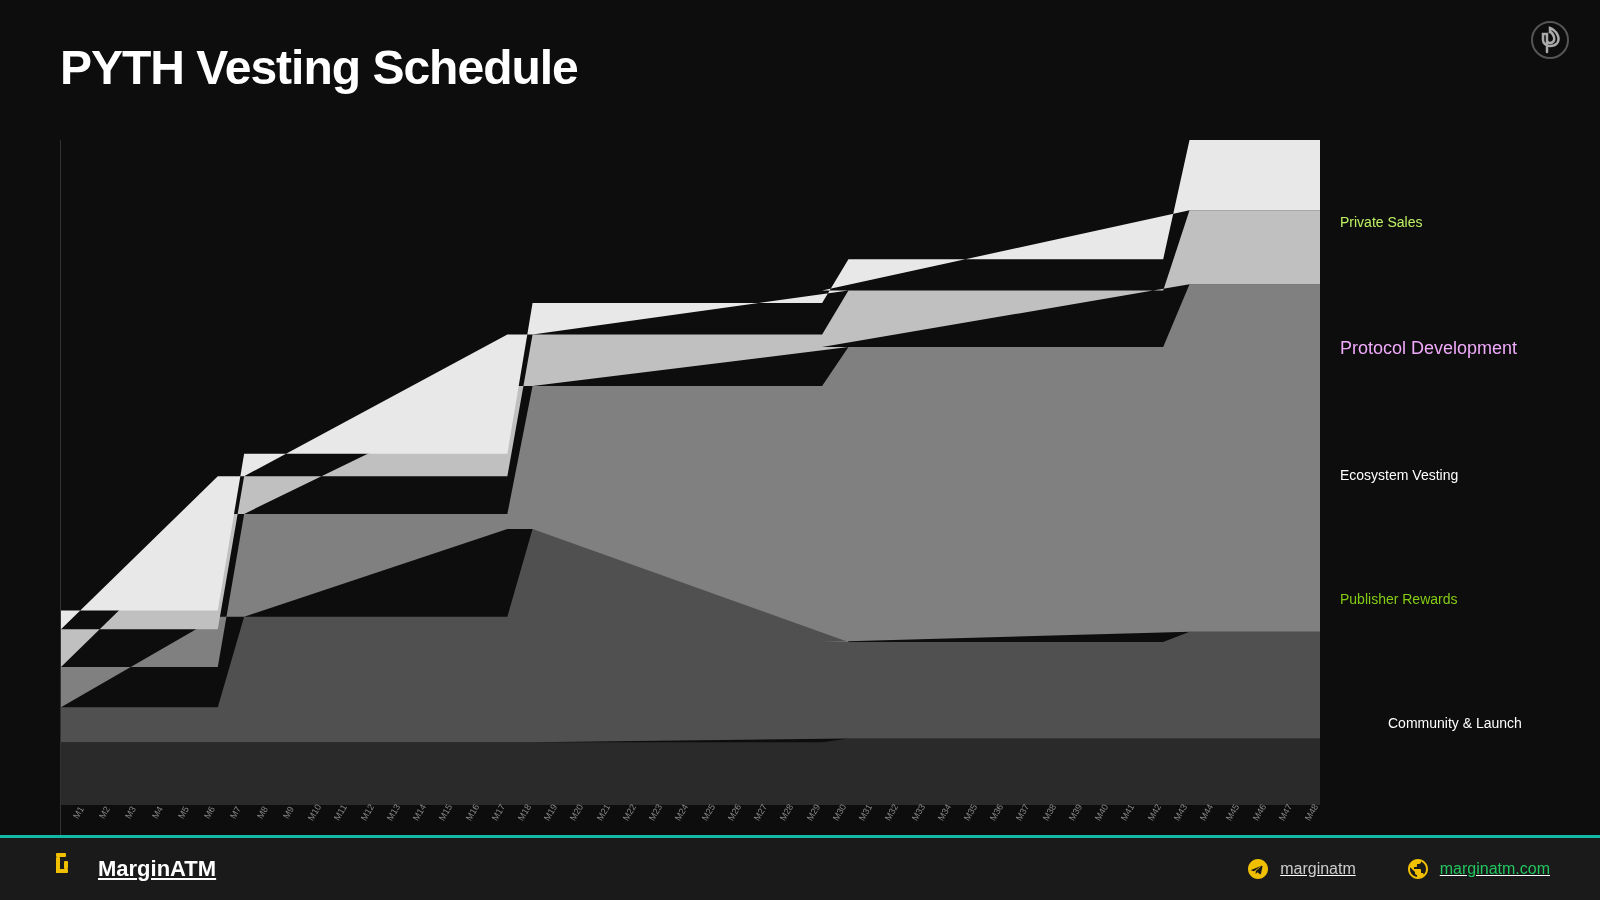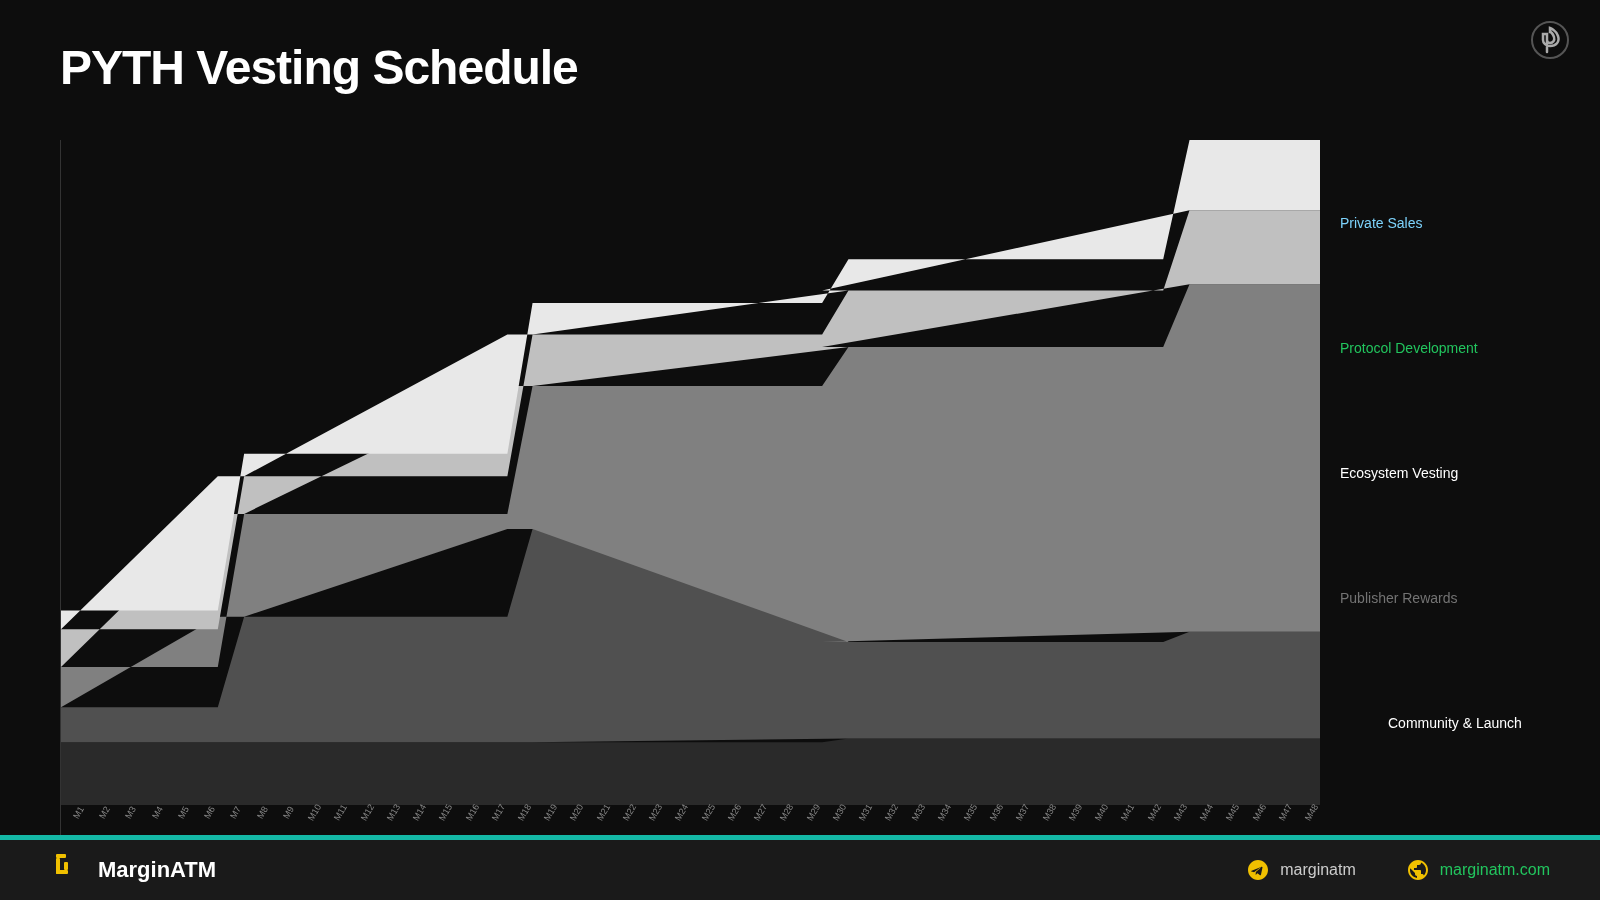--- a/index.html
+++ b/index.html
@@ -142,21 +142,22 @@
       font-weight: 500;
     }
 
     .footer {
       height: 65px;
       background: #1a1a1a;
       display: flex;
       align-items: center;
       justify-content: space-between;
       padding: 0 50px;
-      border-top: 5px solid #14b8a6;
+      border-top: 3px solid #14b8a6;
+      text-decoration: underline;
     }
 
     .footer-logo {
       display: flex;
       align-items: center;
       gap: 12px;
       font-size: 22px;
       font-weight: 800;
       color: #fff;
     }
@@ -402,30 +403,30 @@
                   <div class="x-tick">M46</div>
                   <div class="x-tick">M47</div>
                   <div class="x-tick">M48</div>
                 </div>
             </div>
 
           </div>
 
           <div class="legend">
             <div class="legend-item">
-              <span style="font-size:14px;color:#7dd3fc;">Private Sales</span>
+              <span style="font-size:14px;color:#bef264;">Private Sales</span>
             </div>
             <div class="legend-item">
-              <span style="font-size:14px;color:#22c55e;">Protocol Development</span>
+              <span style="font-size:18px;color:#f0abfc;">Protocol Development</span>
             </div>
             <div class="legend-item">
               <span style="font-size:14px;color:#fff;">Ecosystem Vesting</span>
             </div>
             <div class="legend-item">
-              <span style="font-size:14px;color:#737373;">Publisher Rewards</span>
+              <span style="font-size:14px;color:#84cc16;">Publisher Rewards</span>
             </div>
             <div class="legend-item">
               <span style="font-size:14px;color:#fff;margin-left:48px;">Community &amp; Launch</span>
             </div>
           </div>
 
         </div>
       </div>
     </div>
   </div>

